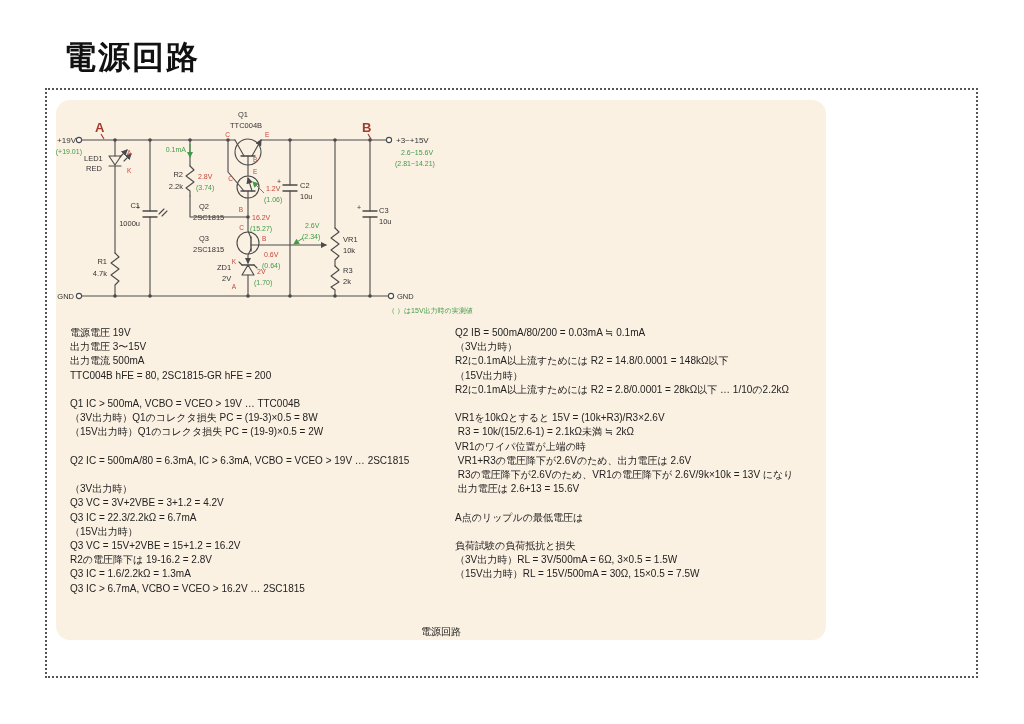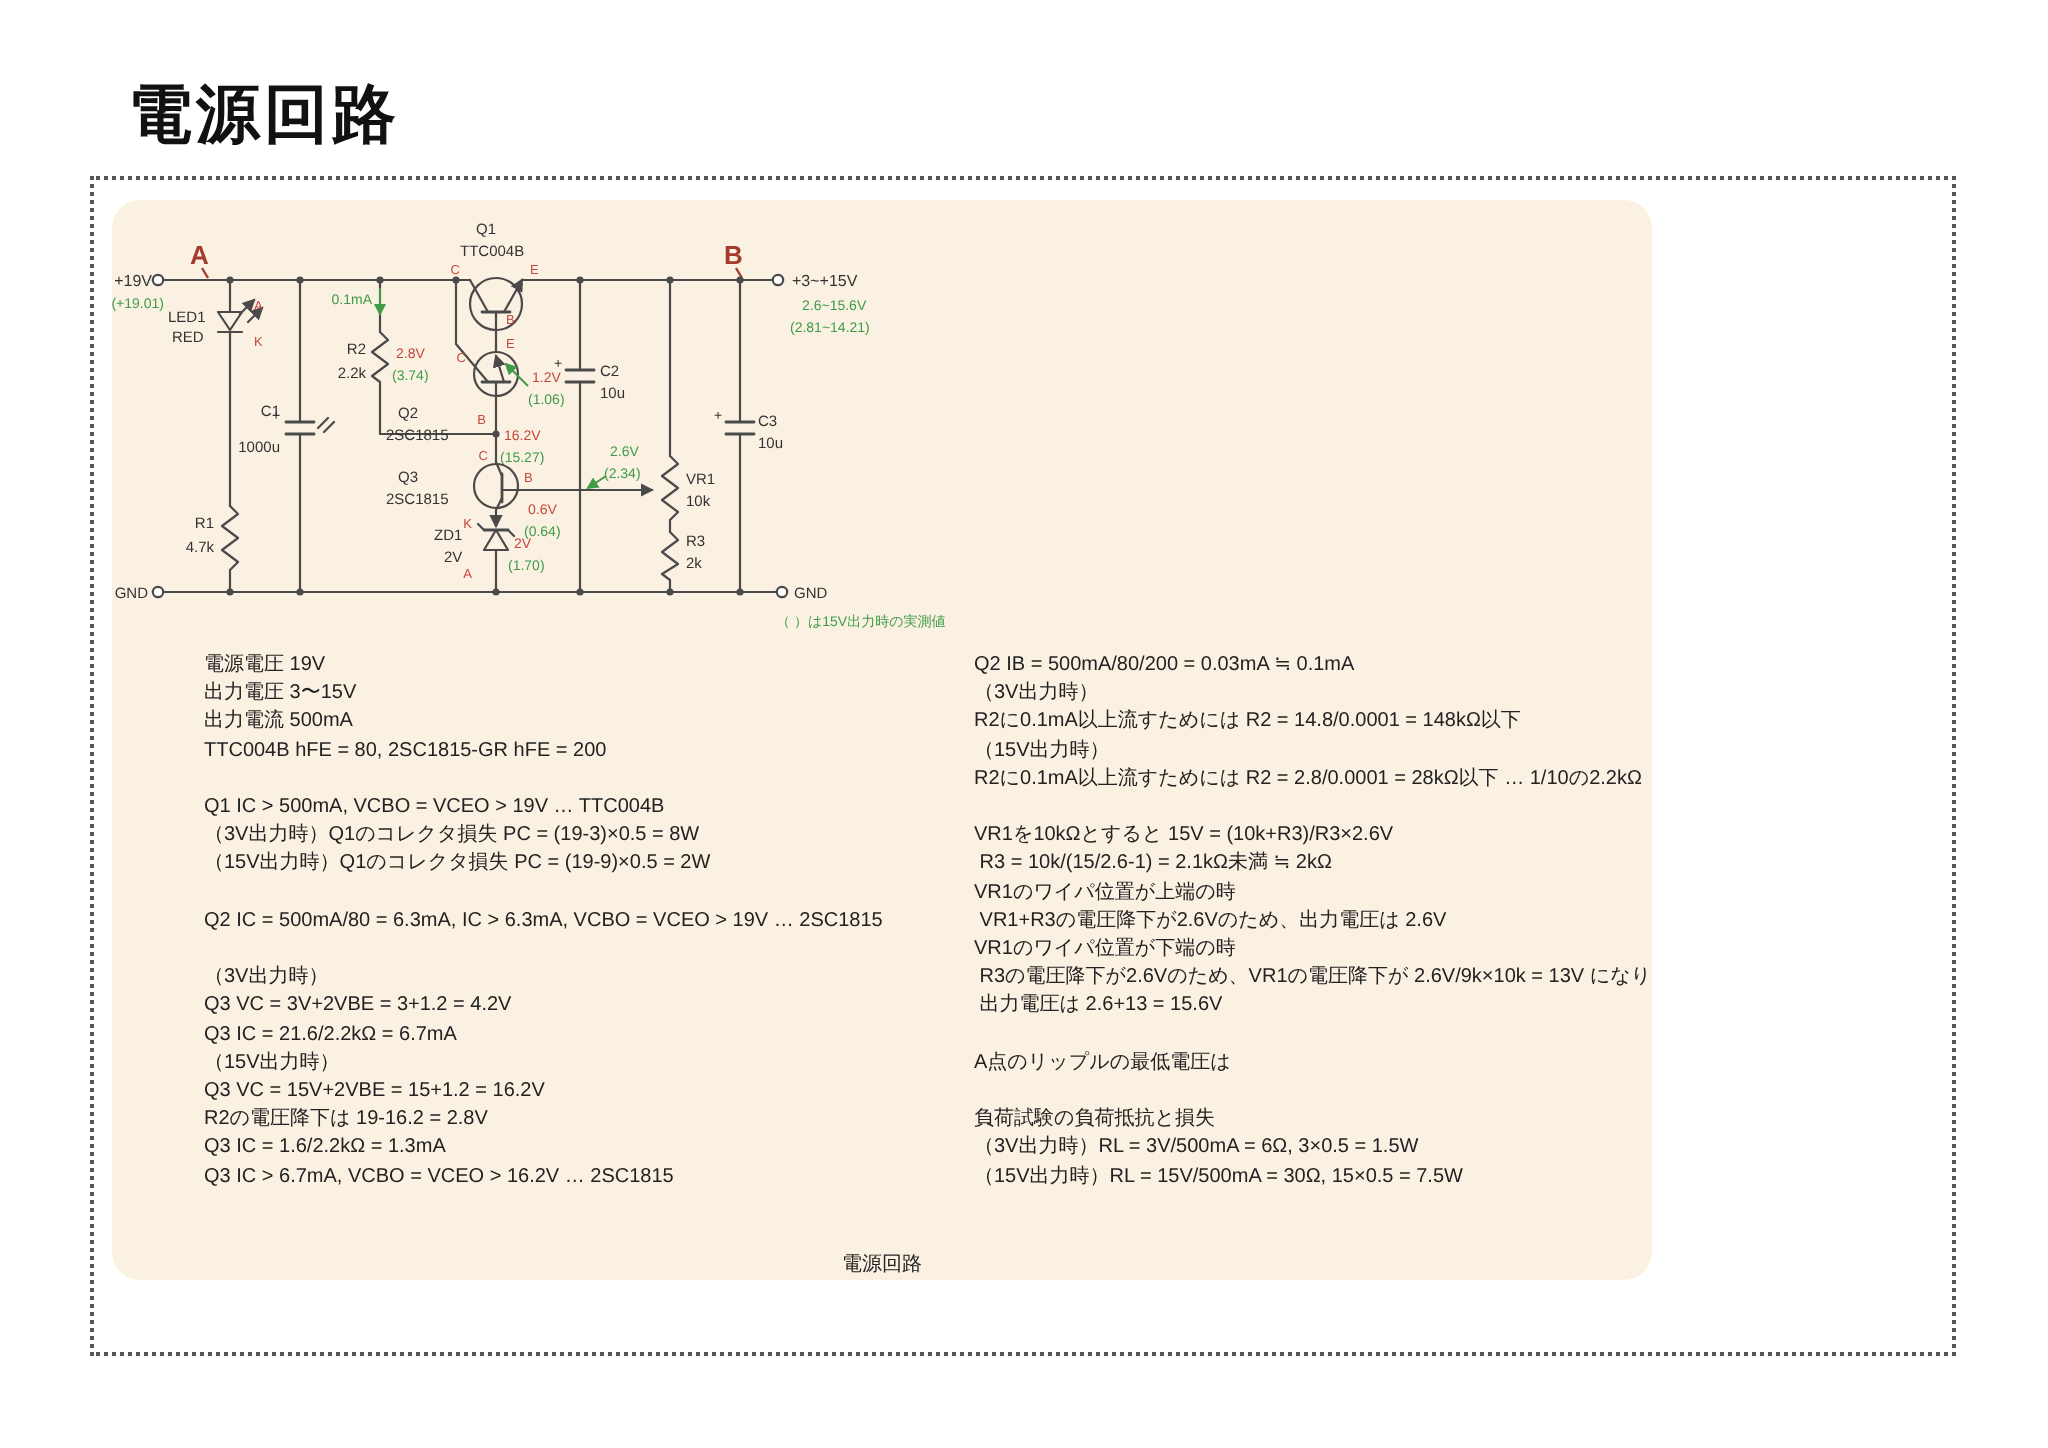--- a/index.html
+++ b/index.html
@@ -31,21 +31,21 @@
   .c-ink{fill:var(--ink)}.c-red{fill:var(--red)}.c-green{fill:var(--green)}.c-node{fill:var(--node)}
   .w{stroke:var(--wire);stroke-width:1.1;fill:none;stroke-linecap:round;stroke-linejoin:round}
   .w2{stroke-width:1.4}
   .sg{stroke:var(--green);stroke-width:1;fill:none}
   .sr{stroke:var(--node);stroke-width:1.2;fill:none}
   .dot{fill:var(--wire)}
   .term{fill:#ffffff;stroke:var(--wire);stroke-width:1.1}
   .notes{position:absolute;}
   .notes-left{left:70px;top:326px;width:380px;}
   .notes-right{left:455px;top:326px;width:368px;}
-  .note-line{white-space:pre;font-size:10px;line-height:14.2px;color:#222;margin-left:32px;}
+  .note-line{white-space:pre;font-size:10px;line-height:14.2px;color:#222;}
   .caption{
     position:absolute;left:56px;top:625px;width:770px;text-align:center;
     font-size:10px;color:#222;
   }
 </style>
 </head>
 <body>
 
 <div class="page-title">電源回路</div>
 
@@ -258,39 +258,38 @@
     <div class="note-line">TTC004B hFE = 80, 2SC1815-GR hFE = 200</div>
     <div class="note-line">&nbsp;</div>
     <div class="note-line">Q1 IC &gt; 500mA, VCBO = VCEO &gt; 19V … TTC004B</div>
     <div class="note-line">（3V出力時）Q1のコレクタ損失 PC = (19-3)×0.5 = 8W</div>
     <div class="note-line">（15V出力時）Q1のコレクタ損失 PC = (19-9)×0.5 = 2W</div>
     <div class="note-line">&nbsp;</div>
     <div class="note-line">Q2 IC = 500mA/80 = 6.3mA, IC &gt; 6.3mA, VCBO = VCEO &gt; 19V … 2SC1815</div>
     <div class="note-line">&nbsp;</div>
     <div class="note-line">（3V出力時）</div>
     <div class="note-line">Q3 VC = 3V+2VBE = 3+1.2 = 4.2V</div>
-    <div class="note-line">Q3 IC = 21.6/2.2kΩ = 6.7mA</div>
+    <div class="note-line">Q3 IC = 22.3/2.2kΩ = 6.7mA</div>
     <div class="note-line">（15V出力時）</div>
     <div class="note-line">Q3 VC = 15V+2VBE = 15+1.2 = 16.2V</div>
     <div class="note-line">R2の電圧降下は 19-16.2 = 2.8V</div>
     <div class="note-line">Q3 IC = 1.6/2.2kΩ = 1.3mA</div>
     <div class="note-line">Q3 IC &gt; 6.7mA, VCBO = VCEO &gt; 16.2V … 2SC1815</div>
   </div>
 <div class="notes notes-right">
     <div class="note-line">Q2 IB = 500mA/80/200 = 0.03mA ≒ 0.1mA</div>
     <div class="note-line">（3V出力時）</div>
     <div class="note-line">R2に0.1mA以上流すためには R2 = 14.8/0.0001 = 148kΩ以下</div>
     <div class="note-line">（15V出力時）</div>
     <div class="note-line">R2に0.1mA以上流すためには R2 = 2.8/0.0001 = 28kΩ以下 … 1/10の2.2kΩ</div>
     <div class="note-line">&nbsp;</div>
     <div class="note-line">VR1を10kΩとすると 15V = (10k+R3)/R3×2.6V</div>
     <div class="note-line"> R3 = 10k/(15/2.6-1) = 2.1kΩ未満 ≒ 2kΩ</div>
     <div class="note-line">VR1のワイパ位置が上端の時</div>
     <div class="note-line"> VR1+R3の電圧降下が2.6Vのため、出力電圧は 2.6V</div>
-    <div class="note-line">VR1のワイパ位置が下端の時</div>
     <div class="note-line"> R3の電圧降下が2.6Vのため、VR1の電圧降下が 2.6V/9k×10k = 13V になり</div>
     <div class="note-line"> 出力電圧は 2.6+13 = 15.6V</div>
     <div class="note-line">&nbsp;</div>
     <div class="note-line">A点のリップルの最低電圧は</div>
     <div class="note-line">&nbsp;</div>
     <div class="note-line">負荷試験の負荷抵抗と損失</div>
     <div class="note-line">（3V出力時）RL = 3V/500mA = 6Ω, 3×0.5 = 1.5W</div>
     <div class="note-line">（15V出力時）RL = 15V/500mA = 30Ω, 15×0.5 = 7.5W</div>
   </div>
 

